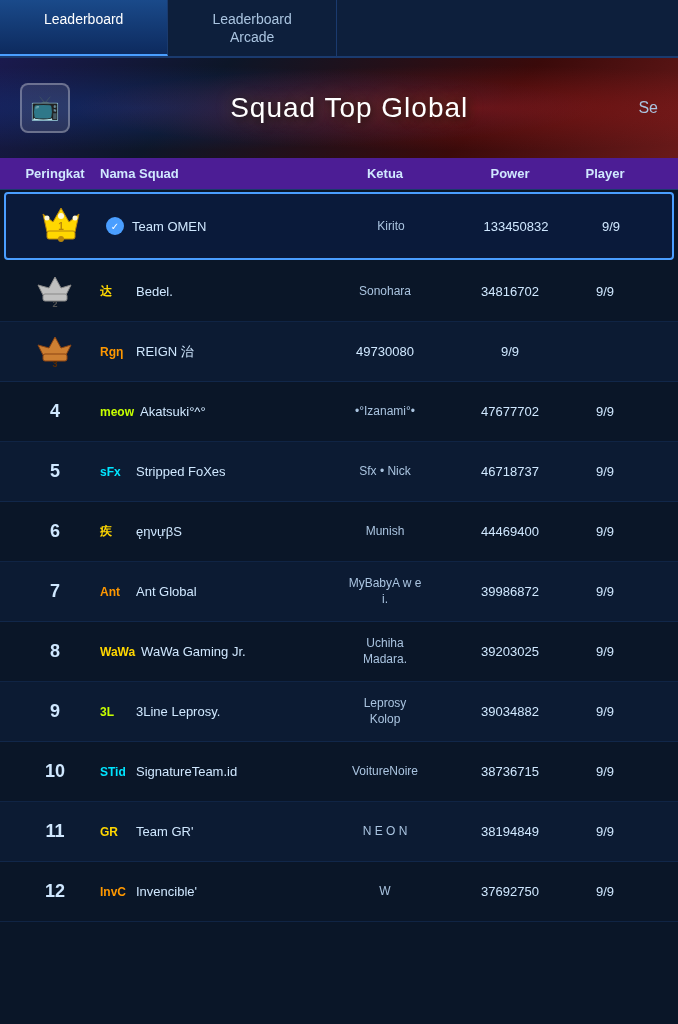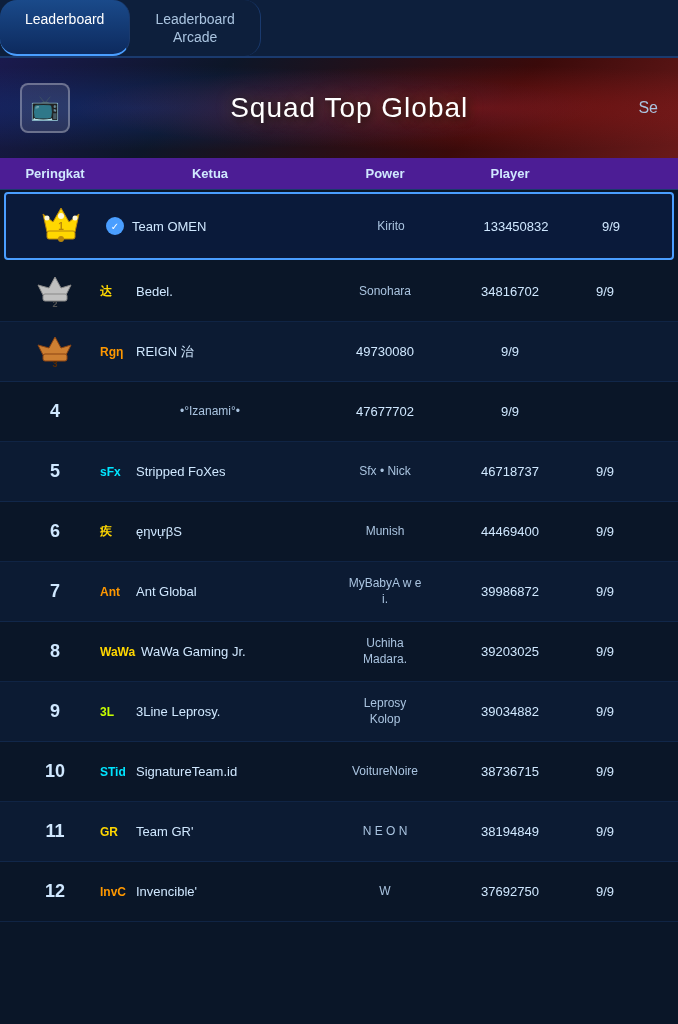--- a/index.html
+++ b/index.html
@@ -11,28 +11,27 @@
       overflow-x: hidden;
     }
 
     
     .tab-bar {
       display: flex;
       background: #0d1f3c;
       border-bottom: 2px solid #1a3a6e;
     }
     .tab {
-      padding: 10px 25px;
+      padding: 10px 44px;
       font-size: 14px;
       color: #aac4e0;
       cursor: pointer;
       text-align: center;
       line-height: 1.3;
       border-right: 1px solid #1a3a6e;
-      border-radius: 17px;
     }
     .tab.active {
       background: linear-gradient(180deg, #1a4a8a 0%, #0d2a5e 100%);
       color: #ffffff;
       border-bottom: 2px solid #4a9eff;
     }
 
     
     .banner {
       position: relative;
@@ -198,20 +197,21 @@
 </div>
 
 <div class="banner">
   <div class="banner-icon">📺</div>
   <div class="banner-title">Squad Top Global</div>
   <div class="banner-search">Se</div>
 </div>
 
 <div class="col-headers">
   <div class="col-header center">Peringkat</div>
+  <div class="col-header">Nama Squad</div>
   <div class="col-header center">Ketua</div>
   <div class="col-header center">Power</div>
   <div class="col-header center">Player</div>
 </div>
 
 <div id="squad-list">
     <div class="squad-row rank1">
 
       <div class="rank-cell">
         <svg class="rank-icon-1" viewBox="0 0 44 44" fill="none">
@@ -266,20 +266,25 @@
       <span class="squad-tag" style="color:#ff9800">Rgη</span>
       <span class="squad-name">REIGN 治</span>
     </div>
     <div class="power-cell">49730080</div>
     <div class="player-cell">9/9</div>
   </div>
     <div class="squad-row ">
     <div class="rank-cell">
         <span class="rank-num">4</span>
       </div>
+    <div class="squad-cell">
+
+      <span class="squad-tag" style="color:#c6ff00">meow</span>
+      <span class="squad-name">Akatsuki°^°</span>
+    </div>
     <div class="ketua-cell">•°Izanami°•</div>
     <div class="power-cell">47677702</div>
     <div class="player-cell">9/9</div>
   </div>
     <div class="squad-row alt">
     <div class="rank-cell">
         <span class="rank-num">5</span>
       </div>
     <div class="squad-cell">
 

